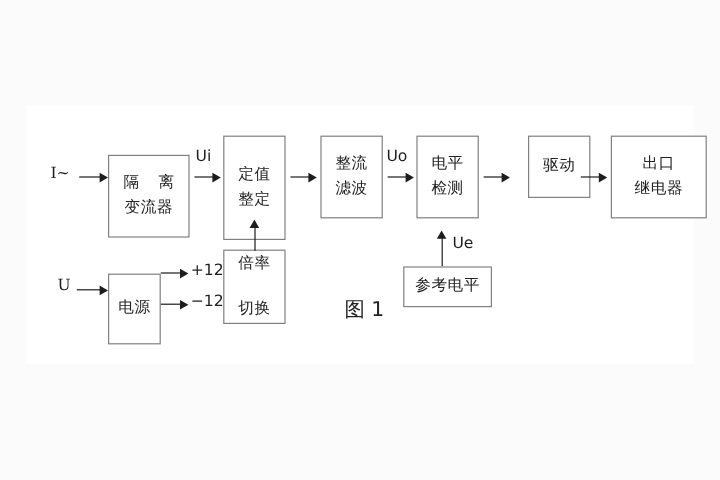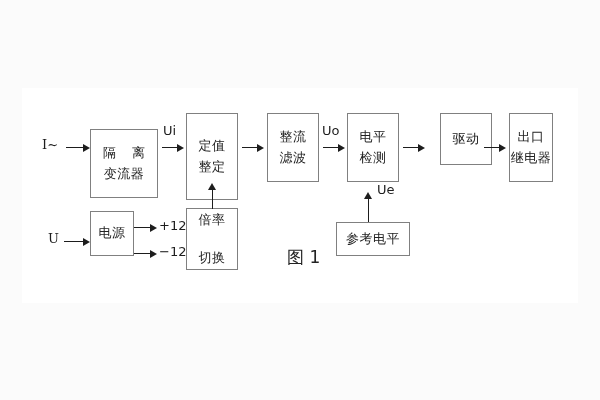--- a/index.html
+++ b/index.html
@@ -142,30 +142,30 @@
   <div class="hline" style="left:403px; top:147px; width:17px;"></div>
   <div class="arrow-right" style="left:418px; top:143.5px;"></div>
 
   <div class="box" style="left:440px; top:113px; width:52px; height:52px;">
     <span class="line">驱动</span>
   </div>
 
   <div class="hline" style="left:484px; top:147px; width:17px;"></div>
   <div class="arrow-right" style="left:499px; top:143.5px;"></div>
 
-  <div class="box" style="left:509px; top:113px; width:44px; height:69px;">
+  <div class="box" style="left:509px; top:113px; width:80px; height:69px;">
     <span class="line">出口</span>
     <span class="line">继电器</span>
   </div>
 
   <div class="label serif" style="left:48px; top:231px;">U</div>
   <div class="hline" style="left:64px; top:241px; width:22px;"></div>
   <div class="arrow-right" style="left:83px; top:237.5px;"></div>
 
-  <div class="box" style="left:90px; top:211px; width:44px; height:45px;">
+  <div class="box" style="left:90px; top:228px; width:44px; height:59px;">
     <span class="line">电源</span>
   </div>
 
   <div class="hline" style="left:134px; top:227px; width:18px;"></div>
   <div class="arrow-right" style="left:150px; top:223.5px;"></div>
   <div class="label" style="left:159px; top:218px;">+12V</div>
 
   <div class="hline" style="left:134px; top:253px; width:18px;"></div>
   <div class="arrow-right" style="left:150px; top:249.5px;"></div>
   <div class="label" style="left:159px; top:244px;">−12V</div>
@@ -173,21 +173,21 @@
   <div class="box" style="left:186px; top:208px; width:52px; height:62px;gap:18px;">
     <span class="line">倍率</span>
     <span class="line">切换</span>
   </div>
 
   <div class="vline" style="left:212px; top:189px; height:20px;"></div>
   <div class="arrow-up" style="left:208px; top:183px;"></div>
 
   <div class="vline" style="left:368px; top:198px; height:24px;"></div>
   <div class="arrow-up" style="left:364px; top:192px;"></div>
-  <div class="label" style="left:377px; top:182px;">Ue</div>
+  <div class="label" style="left:377px; top:196px;">Ue</div>
 
   <div class="box" style="left:336px; top:222px; width:74px; height:34px;justify-content:center;">
     <span class="line">参考电平</span>
   </div>
 
   <div class="caption" style="left:287px; top:246px;">图 1</div>
 
 </div>
 
 </body></html>

